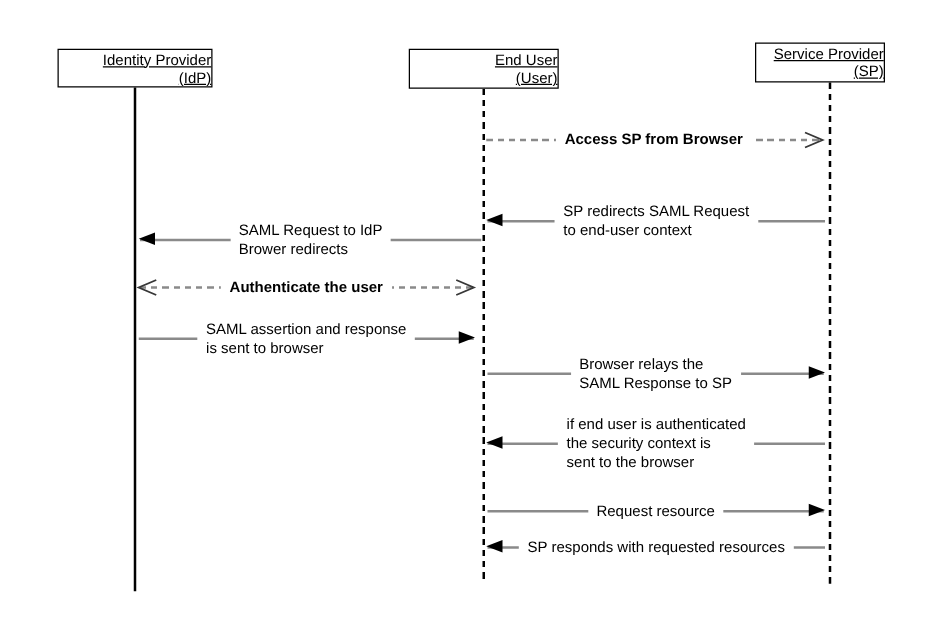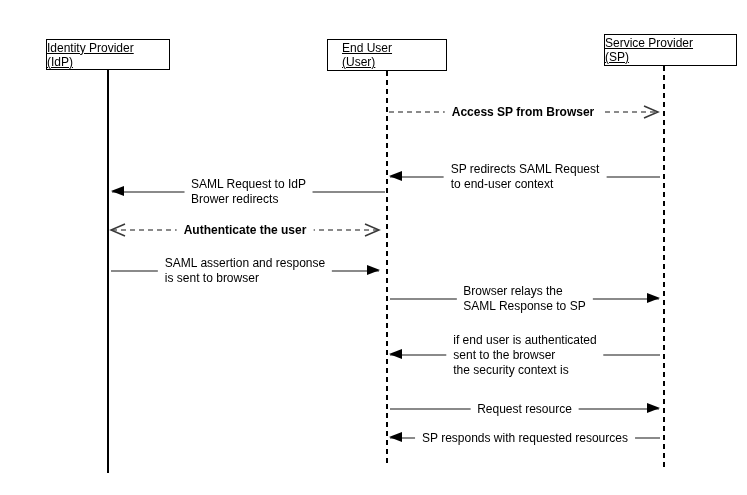--- a/index.html
+++ b/index.html
@@ -13,21 +13,21 @@
     overflow: hidden;
   }
 
   
   .actor {
     position: absolute;
     border: 1.5px solid #000;
     background: #fff;
     display: flex;
     flex-direction: column;
-    align-items: flex-start;
+    align-items: flex-end;
     justify-content: center;
     font-size: 12px;
     line-height: 14px;
     box-sizing: border-box;
   }
   .actor span { display: block; text-decoration: underline; text-align: center; white-space: nowrap; }
 
   
   .lifeline { position: absolute; width: 1.5px; }
   .lifeline.solid { background: #000; }
@@ -75,21 +75,21 @@
 <div class="canvas">
 
   <div class="actor" style="left:46px; top:39px; width:124px; height:31px;">
     <span>Identity Provider</span>
     <span>(IdP)</span>
   </div>
   <div class="actor" style="left:327px; top:39px; width:120px; height:32px;padding-left:14px;">
     <span>End User</span>
     <span>(User)</span>
   </div>
-  <div class="actor" style="left:604px; top:34px; width:133px; height:32px;">
+  <div class="actor" style="left:604px; top:34px; width:104px; height:32px;">
     <span>Service Provider</span>
     <span>(SP)</span>
   </div>
 
   <div class="lifeline solid" style="left:107.25px; top:70px; height:403px;"></div>
   <div class="lifeline dashed" style="left:386.25px; top:71px; height:396px;"></div>
   <div class="lifeline dashed" style="left:663.25px; top:66px; height:401px;"></div>
 
   <div class="msg" style="left:389px; top:112px; width:268px;">
     <div class="wire dashed"></div>
@@ -148,22 +148,22 @@
       <span>Browser relays the</span>
       <span>SAML Response to SP</span>
     </div>
   </div>
 
   <div class="msg" style="left:390px; top:355px; width:270px;">
     <div class="wire"></div>
     <div class="arr left"></div>
     <div class="label">
       <span>if end user is authenticated</span>
+      <span>the security context is</span>
       <span>sent to the browser</span>
-      <span>the security context is</span>
     </div>
   </div>
 
   <div class="msg" style="left:390px; top:409px; width:269px;">
     <div class="wire"></div>
     <div class="arr right"></div>
     <div class="label">
       <span>Request resource</span>
     </div>
   </div>

